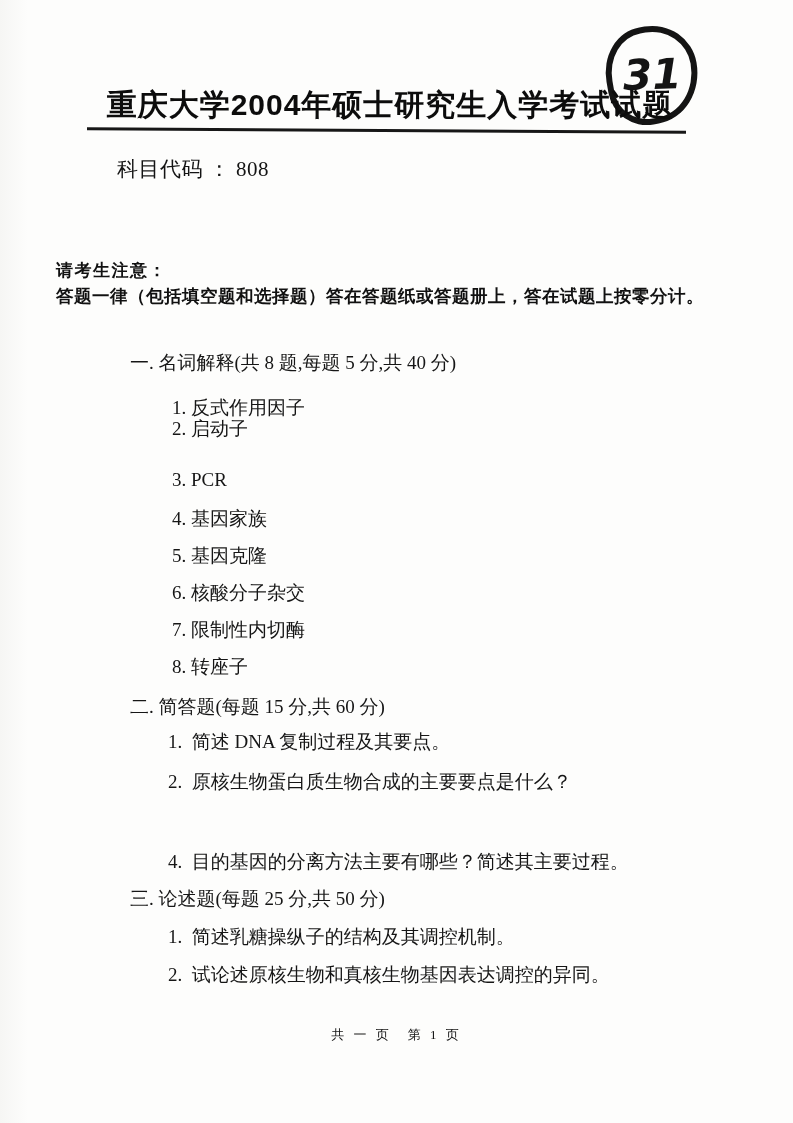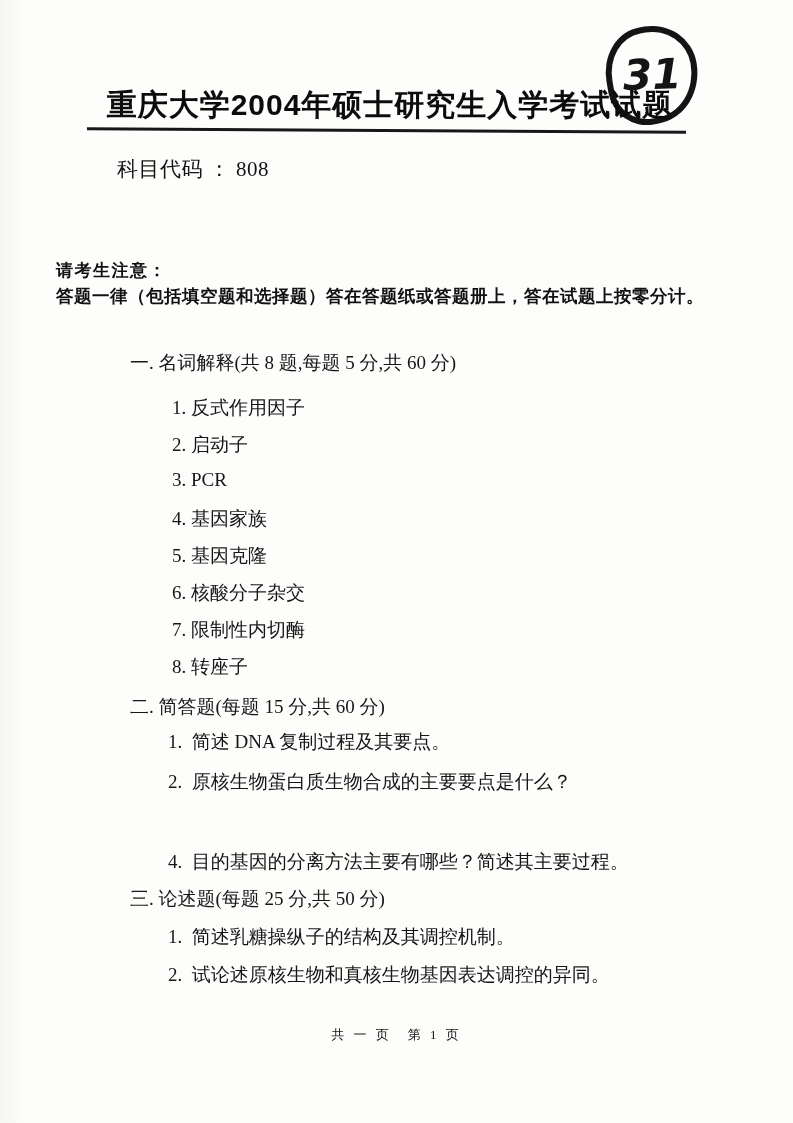--- a/index.html
+++ b/index.html
@@ -65,23 +65,23 @@
   </div>
 
   <div class="title">重庆大学2004年硕士研究生入学考试试题</div>
   <div class="title-rule"></div>
 
   <div class="meta-line subject-code">科目代码 ： 808</div>
 
   <div class="notice-heading">请考生注意：</div>
   <div class="notice-body">答题一律（包括填空题和选择题）答在答题纸或答题册上，答在试题上按零分计。</div>
 
-  <div class="sec-heading" style="top:350px">一. 名词解释(共 8 题,每题 5 分,共 60 分)</div>
+  <div class="sec-heading" style="top:350px">一. 名词解释(共 8 题,每题 5 分,共 40 分)</div>
   <div class="q s1" style="top:395px">1. 反式作用因子</div>
-  <div class="q s1" style="top:432px">2. 启动子</div>
+  <div class="q s1" style="top:416px">2. 启动子</div>
   <div class="q s1" style="top:469px">3. PCR</div>
   <div class="q s1" style="top:506px">4. 基因家族</div>
   <div class="q s1" style="top:543px">5. 基因克隆</div>
   <div class="q s1" style="top:580px">6. 核酸分子杂交</div>
   <div class="q s1" style="top:617px">7. 限制性内切酶</div>
   <div class="q s1" style="top:654px">8. 转座子</div>
 
   <div class="sec-heading" style="top:694px">二. 简答题(每题 15 分,共 60 分)</div>
   <div class="q s2" style="top:729px">1.  简述 DNA 复制过程及其要点。</div>
   <div class="q s2" style="top:769px">2.  原核生物蛋白质生物合成的主要要点是什么？</div>

